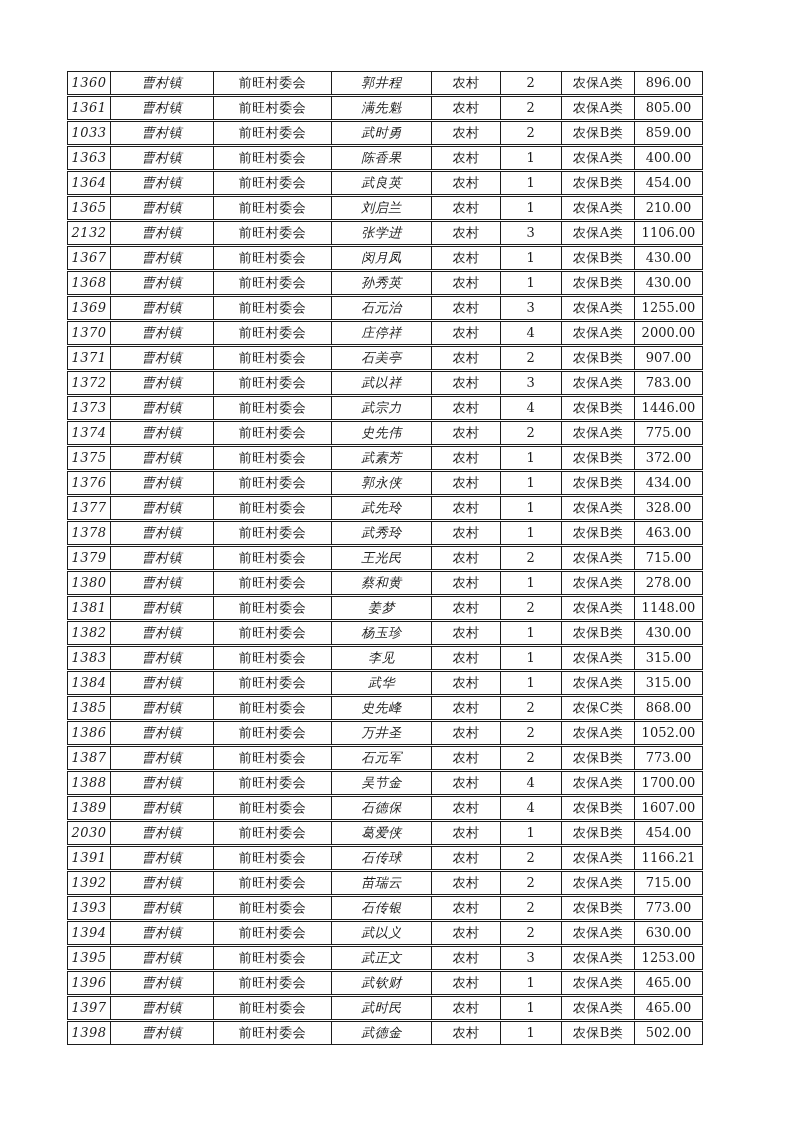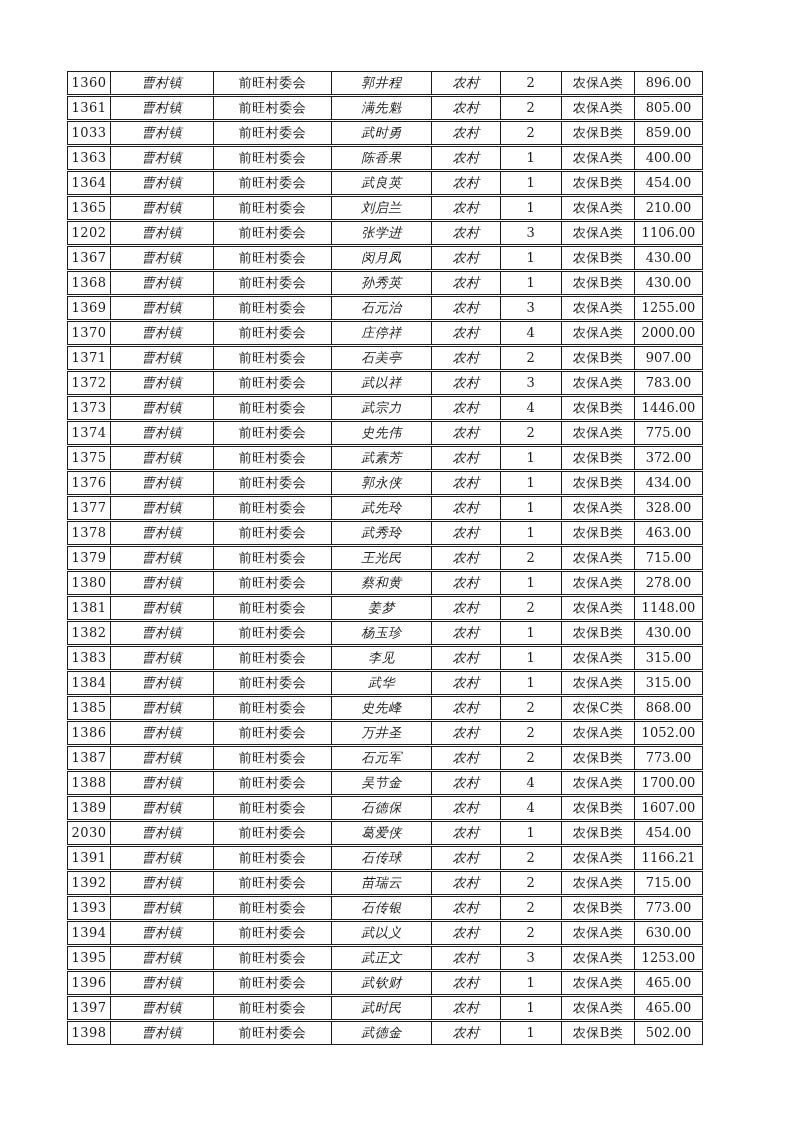--- a/index.html
+++ b/index.html
@@ -42,25 +42,25 @@
     display: flex;
     align-items: center;
     justify-content: center;
     font-size: 13px;
     line-height: 22px;
     white-space: nowrap;
     overflow: hidden;
     letter-spacing: 0.5px;
   }
   .t-cell:last-child { border-right: none; text-align: center; }
-  .c0 { flex: 0 0 43px; }
+  .c0 { flex: 0 0 43px; font-style: italic; }
   .c1 { flex: 0 0 103px; font-style: italic; }
   .c2 { flex: 0 0 118px; }
   .c3 { flex: 0 0 100px; font-style: italic; }
-  .c4 { flex: 0 0 69px; font-style: italic; }
+  .c4 { flex: 0 0 69px; }
   .c5 { flex: 0 0 61px; }
   .c6 { flex: 0 0 73px; }
   .c7 { flex: 0 0 67px; letter-spacing: 0; }
 </style>
 </head>
 <body>
 
 <div class="page">
   <div class="table-wrap">
     <div>
@@ -118,21 +118,21 @@
           <div class="t-cell c0">1365</div>
           <div class="t-cell c1">曹村镇</div>
           <div class="t-cell c2">前旺村委会</div>
           <div class="t-cell c3">刘启兰</div>
           <div class="t-cell c4">农村</div>
           <div class="t-cell c5">1</div>
           <div class="t-cell c6">农保A类</div>
           <div class="t-cell c7">210.00</div>
         </div>
         <div class="t-row">
-          <div class="t-cell c0">1202</div>
+          <div class="t-cell c0">2132</div>
           <div class="t-cell c1">曹村镇</div>
           <div class="t-cell c2">前旺村委会</div>
           <div class="t-cell c3">张学进</div>
           <div class="t-cell c4">农村</div>
           <div class="t-cell c5">3</div>
           <div class="t-cell c6">农保A类</div>
           <div class="t-cell c7">1106.00</div>
         </div>
         <div class="t-row">
           <div class="t-cell c0">1367</div>

